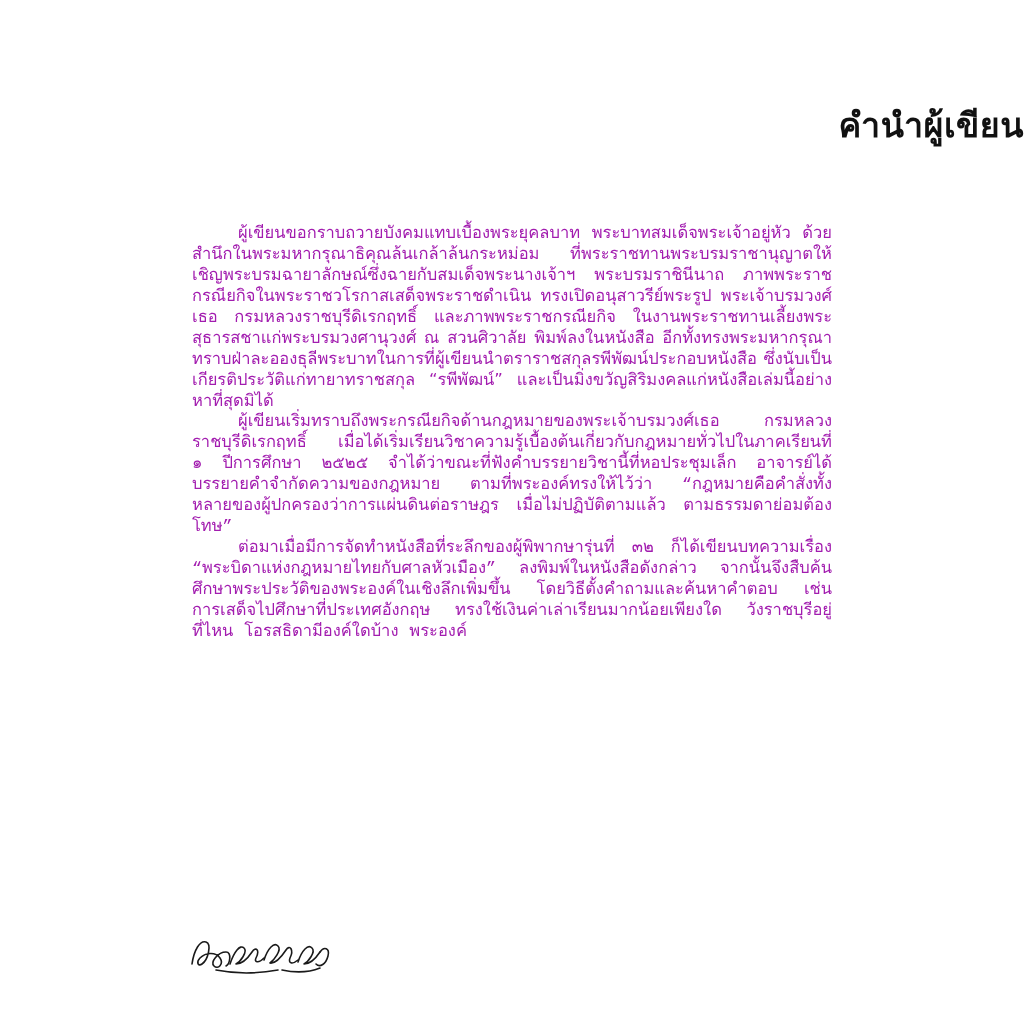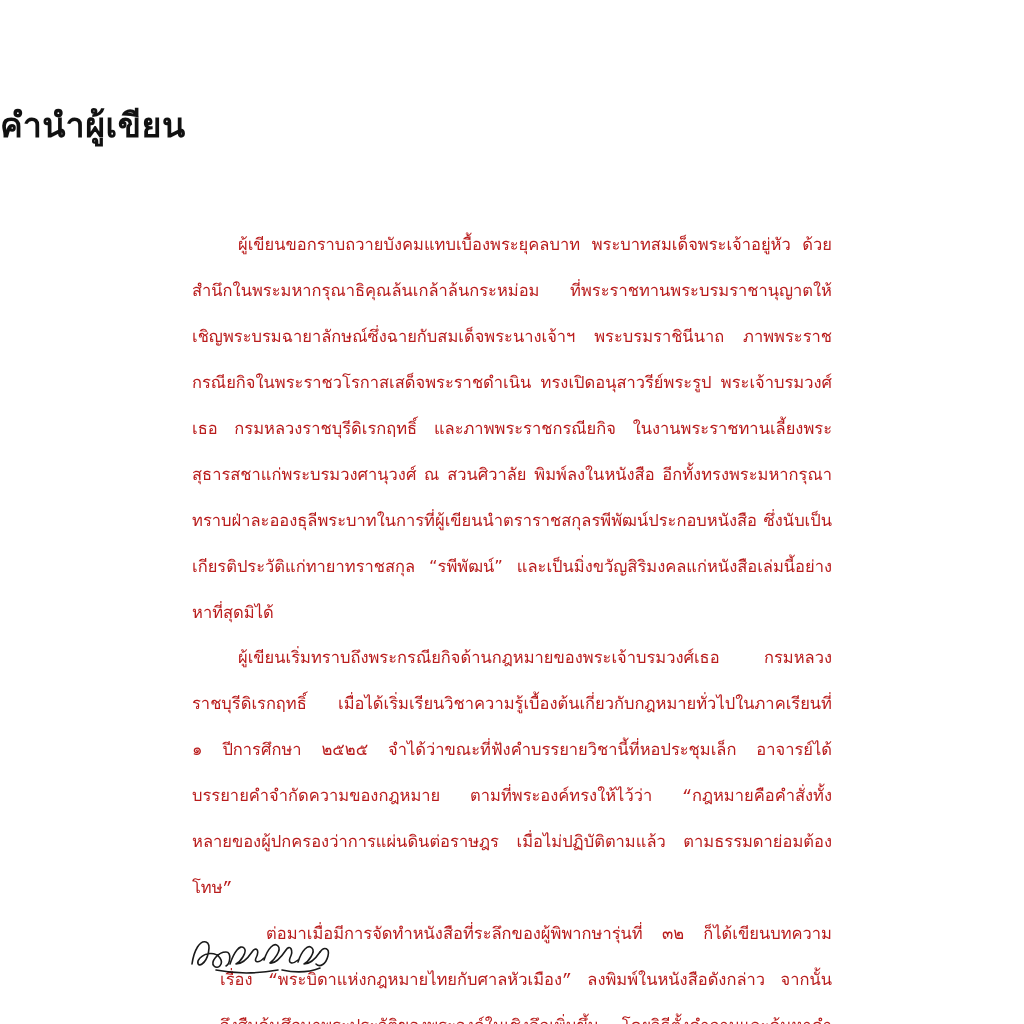--- a/index.html
+++ b/index.html
@@ -20,50 +20,49 @@
     height: 1024px;
     background: #ffffff;
     box-sizing: border-box;
     padding: 0;
   }
   .page-title {
     position: absolute;
     top: 98px;
     left: 0;
     width: 1024px;
-    text-align: left;
+    text-align: right;
     font-size: 34px;
     font-weight: bold;
     letter-spacing: 0.5px;
     color: #111111;
     font-family: "DejaVu Sans", "Liberation Sans", sans-serif;
   }
   .body-block {
     position: absolute;
     top: 222px;
     left: 192px;
     width: 640px;
   }
   .para {
     margin: 0;
     font-size: 16.5px;
-    line-height: 46px;
-    color: #b91c1c;
+    line-height: 21px;
+    color: #a21caf;
     text-align: justify;
     text-justify: inter-word;
     text-indent: 46px;
     word-spacing: 1px;
   }
   .para + .para {
     margin-top: 0;
     font-family: Liberation Mono, monospace;
   }
   .para.last-line-left {
     text-align: justify;
-    margin-left: 28px;
   }
   .signature {
     position: absolute;
     left: 186px;
     top: 930px;
     width: 180px;
     height: 52px;
   }
   .signature svg {
     display: block;

